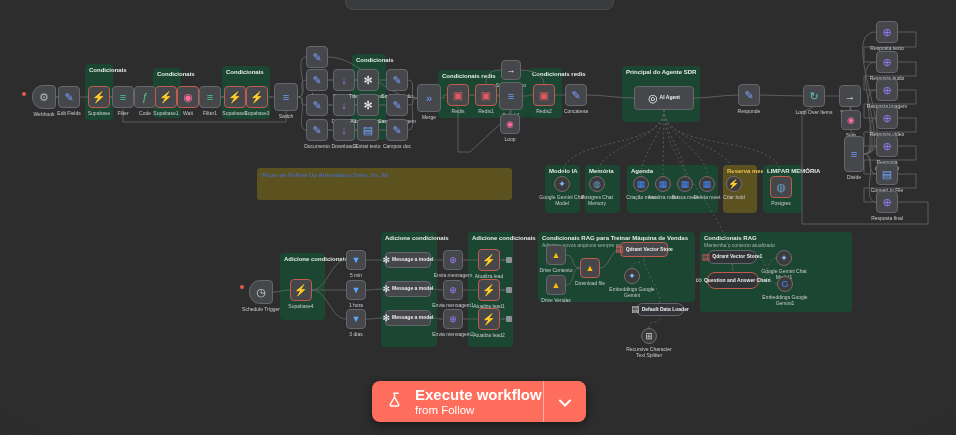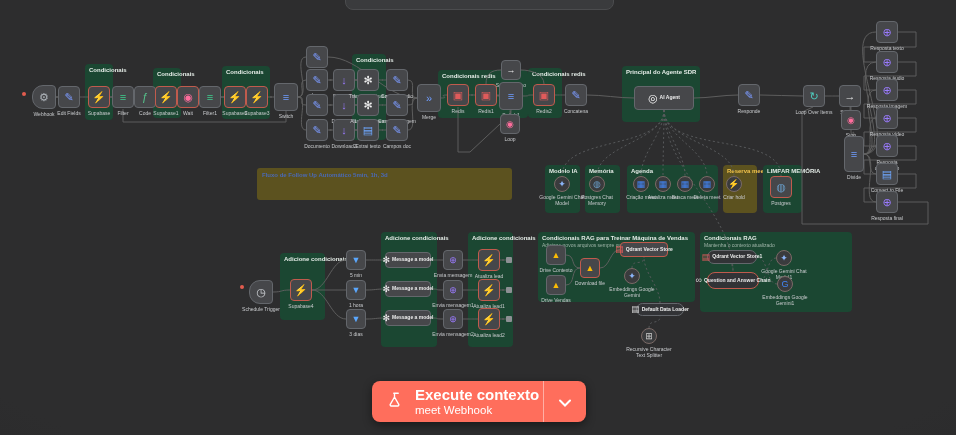--- a/index.html
+++ b/index.html
@@ -685,22 +685,22 @@
 <div id="topbar"></div>
 
 <div id="execbar">
   <div id="execmain">
     <span class="flask">
       <svg width="18" height="18" viewBox="0 0 24 24">
           <path d="M9 3h6M10 3v5l5.2 9.2A1.6 1.6 0 0 1 13.8 20H6.2a1.6 1.6 0 0 1-1.4-2.8L10 8V3" stroke="#fff" stroke-width="1.8" fill="none" stroke-linecap="round" stroke-linejoin="round"></path>
         </svg>
     </span>
     <span id="exectext">
-      <div id="exectitle">Execute contexto</div>
-      <div id="execsub">meet Webhook</div>
+      <div id="exectitle">Execute workflow</div>
+      <div id="execsub">from Follow</div>
     </span>
   </div>
   <div id="execchev">
     <span>
       <svg width="12" height="8" viewBox="0 0 12 8">
           <path d="M1 1.5 6 6.5 11 1.5" stroke="#fff" stroke-width="2" fill="none" stroke-linecap="round"></path>
         </svg>
     </span>
   </div>
 </div>

